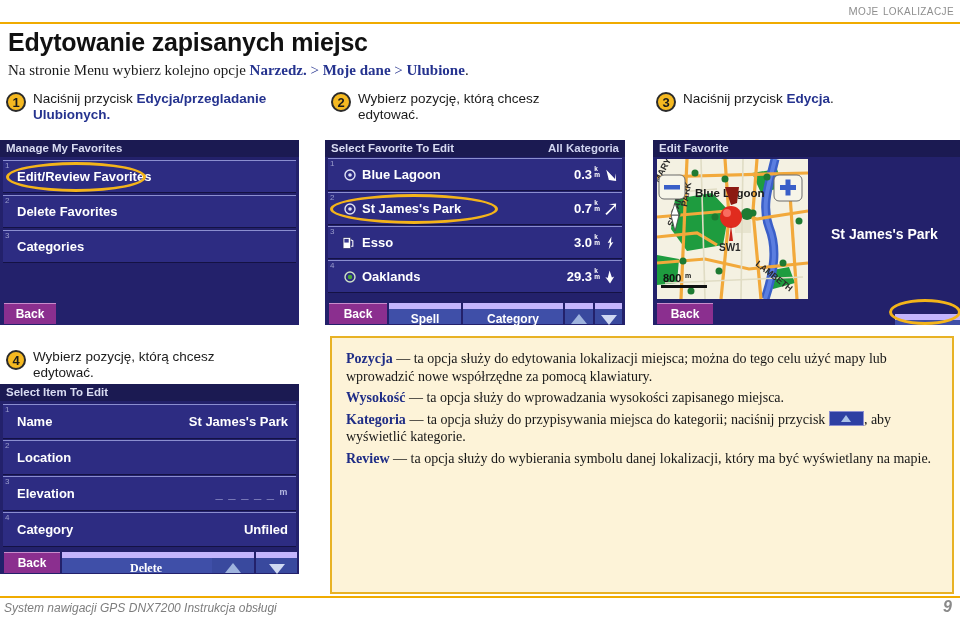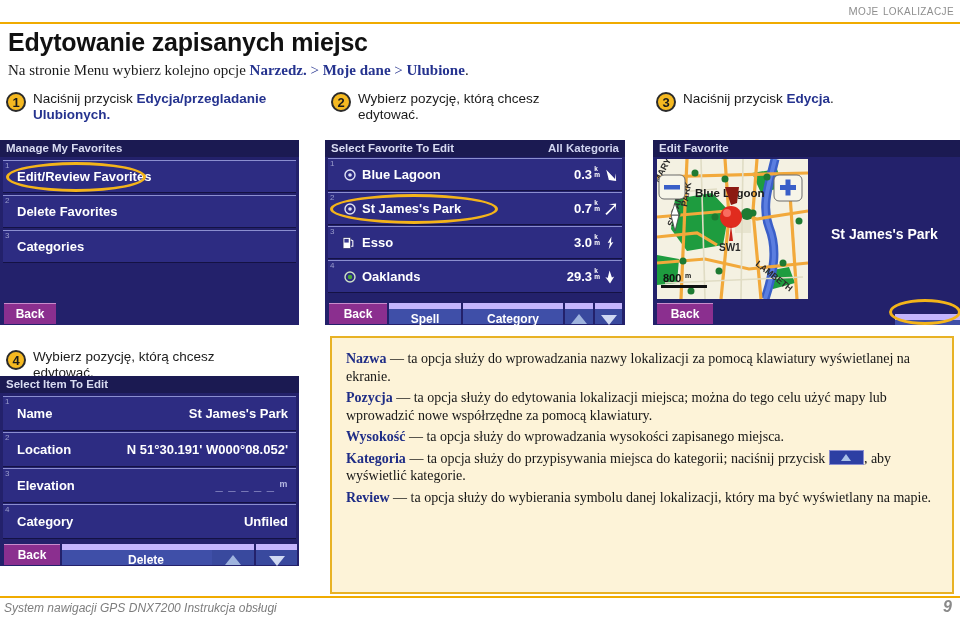--- a/index.html
+++ b/index.html
@@ -380,58 +380,56 @@
 </div>
 
 <div class="step" style="left:6px;top:350px;width:300px;">
   <div class="bullet">4</div>
   <div class="txt">
     <span>Wybierz pozycję, którą chcesz</span><br>
     <span>edytować.</span>
   </div>
 </div>
 
-<div class="gps" style="left:0px;top:376px;width:299px;height:190px;">
+<div class="gps" style="left:0px;top:384px;width:299px;height:190px;">
   <div class="bar">
     <span>Select Item To Edit</span>
   </div>
   <div class="row" style="top:20px;height:35px;">
     <span class="num">1</span>
     <span class="lbl" style="top:9px;">Name</span>
     <span class="val" style="top:9px;">St James's Park</span>
   </div>
   <div class="row" style="top:56px;height:35px;">
     <span class="num">2</span>
     <span class="lbl" style="top:9px;">Location</span>
-    <span class="val" style="top:9px;">N 51°30.191' W000°08.052'</span>
   </div>
   <div class="row" style="top:92px;height:35px;">
     <span class="num">3</span>
     <span class="lbl" style="top:9px;">Elevation</span>
     <span class="val dim" style="top:9px;">_ _ _ _ _ ᵐ</span>
   </div>
   <div class="row" style="top:128px;height:35px;">
     <span class="num">4</span>
     <span class="lbl" style="top:9px;">Category</span>
     <span class="val" style="top:9px;">Unfiled</span>
   </div>
   <div class="btnrow">
     <div class="btn back" style="left:4px;width:56px;">Back</div>
-    <div class="btn" style="left:62px;width:168px;">Delete</div>
+    <div class="btn" style="left:62px;width:168px;font-family:Liberation Serif, serif;">Delete</div>
     <div class="btn arrowbtn" style="left:212px;width:42px;">
         <div class="tri-up"></div>
       </div>
     <div class="btn arrowbtn" style="left:256px;width:41px;">
         <div class="tri-down"></div>
       </div>
   </div>
 </div>
 
 <div class="callout" style="left:330px;top:336px;width:624px;height:258px;padding:12px 14px;">
-  <p><b>Nazwa</b><span> — ta opcja służy do wprowadzania nazwy lokalizacji za pomocą klawiatury wyświetlanej na ekranie.</span></p>
   <p><b>Pozycja</b><span> — ta opcja służy do edytowania lokalizacji miejsca; można do tego celu użyć mapy lub wprowadzić nowe współrzędne za pomocą klawiatury.</span></p>
   <p><b>Wysokość</b><span> — ta opcja służy do wprowadzania wysokości zapisanego miejsca.</span></p>
   <p><b>Kategoria</b><span> — ta opcja służy do przypisywania miejsca do kategorii; naciśnij przycisk </span><span class="inline-btn"><span class="tri"></span></span><span>, aby wyświetlić kategorie.</span></p>
   <p><b>Review</b><span> — ta opcja służy do wybierania symbolu danej lokalizacji, który ma być wyświetlany na mapie.</span></p>
 </div>
 
 <div class="footer-rule"></div>
 <div class="footer-left">System nawigacji GPS DNX7200 Instrukcja obsługi</div>
 <div class="footer-right">9</div>
 

